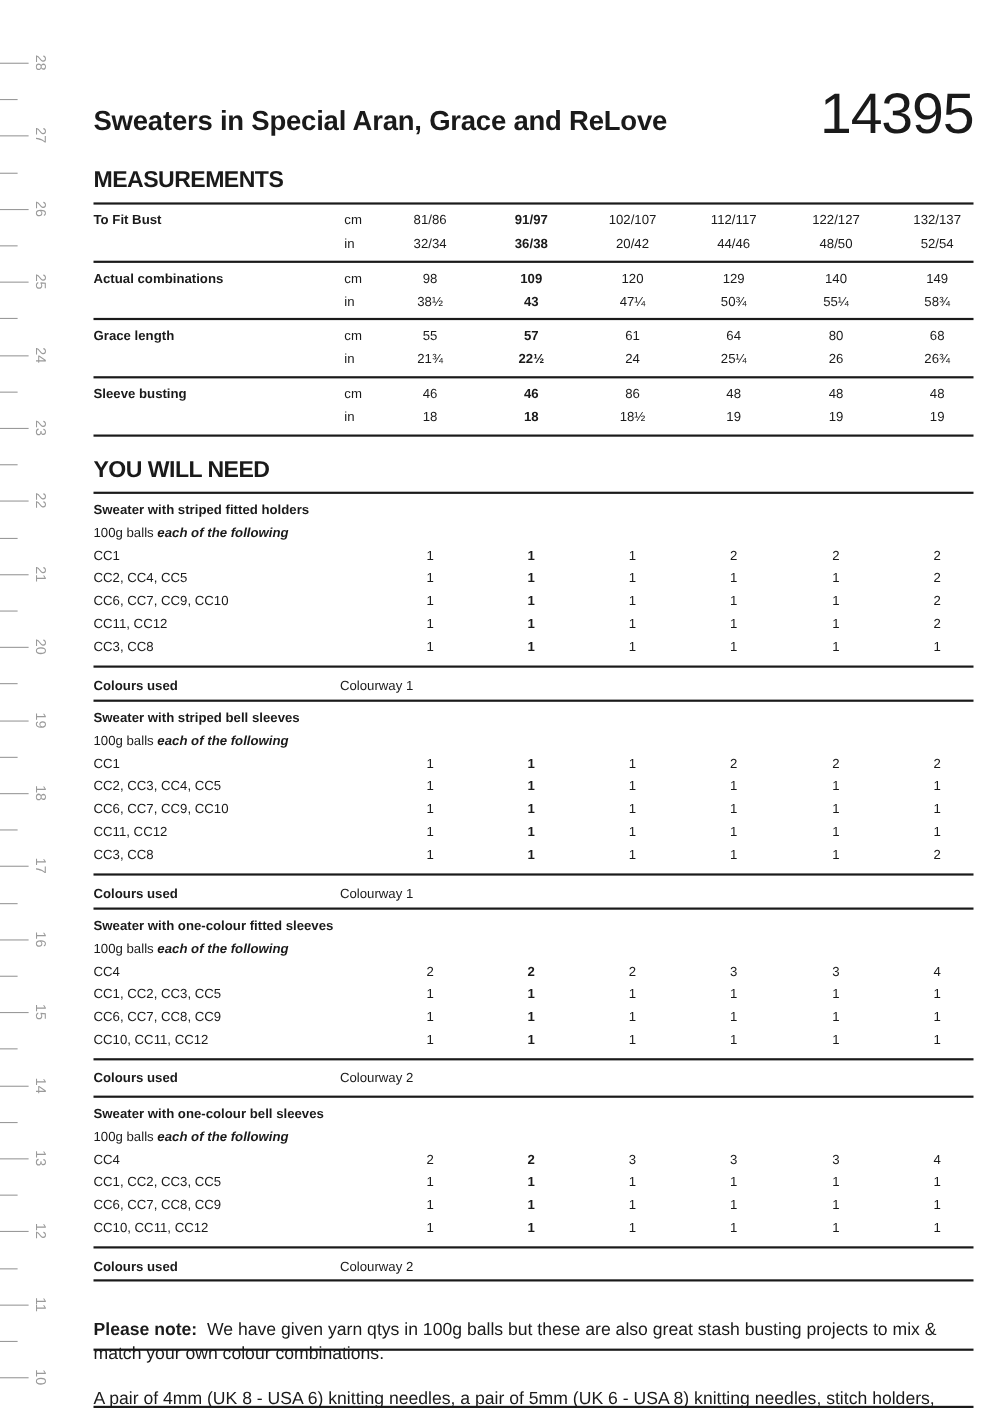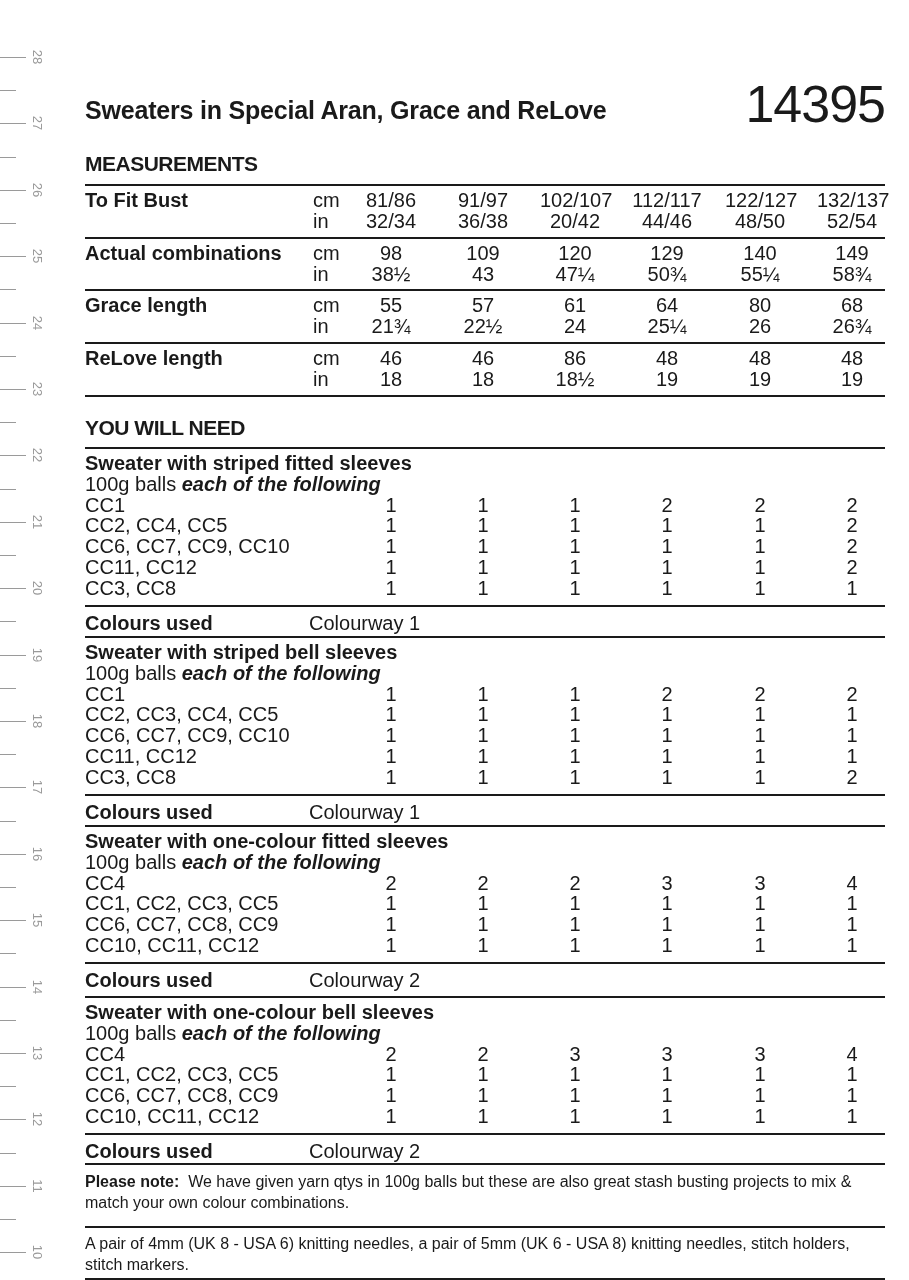--- a/index.html
+++ b/index.html
@@ -10,29 +10,29 @@
   .tick.major { width: 26px; }
   .tick.minor { width: 16px; }
   .rnum { position: absolute; left: 27px; width: 20px; height: 14px; font-size: 13px; color: #9a9a9a;
           transform: rotate(90deg); transform-origin: center; text-align: center; line-height: 14px; }
   .title { position: absolute; left: 85px; top: 96px; font-size: 25px; font-weight: bold; letter-spacing: -0.2px; }
   .pattern-no { position: absolute; right: 24px; top: 74px; font-size: 52px; font-weight: normal; letter-spacing: -1px; }
   .sec-heading { position: absolute; left: 85px; font-size: 21px; font-weight: bold; letter-spacing: -0.5px; }
   .rule { position: absolute; left: 85px; width: 800px; background: #1a1a1a; }
   .rule.thick { height: 2px; }
   .rule.thin { height: 1.5px; }
-  .row { position: absolute; left: 85px; width: 800px; height: 21px; font-size: 20px; line-height: 21px; }
+  .row { position: absolute; left: 85px; width: 800px; height: 21px; font-size: 12px; line-height: 21px; }
   .row .lbl { position: absolute; left: 0; white-space: nowrap; }
   .row .lbl.bold { font-weight: bold; }
   .row .unit { position: absolute; left: 228px; }
   .row .v { position: absolute; width: 70px; text-align: center; }
-  .v0 { left: 271px; } .v1 { left: 363px; } .v2 { left: 455px; }
+  .v0 { left: 271px; } .v1 { left: 363px; font-weight: bold; } .v2 { left: 455px; }
   .v3 { left: 547px; } .v4 { left: 640px; } .v5 { left: 732px; }
   .row .cw { position: absolute; left: 224px; }
-  .note { position: absolute; left: 85px; width: 790px; font-size: 16px; line-height: 21px; }
+  .note { position: absolute; left: 85px; width: 790px; font-size: 16px; line-height: 21px; margin-top: 28px; }
   .note b { font-weight: bold; }
   i { font-style: italic; font-weight: bold; }
 </style>
 </head>
 <body>
 
 <div class="ruler" id="ruler">
     <div class="tick major" style="top:57px"></div>
     <div class="rnum" style="top:50px">28</div>
     <div class="tick major" style="top:123.4px"></div>
@@ -151,21 +151,21 @@
       <span class="unit">in</span>
       <span class="v v0">21¾</span>
       <span class="v v1">22½</span>
       <span class="v v2">24</span>
       <span class="v v3">25¼</span>
       <span class="v v4">26</span>
       <span class="v v5">26¾</span>
     </div>
     <div class="rule thick" style="top:342px"></div>
     <div class="row" style="top:348.09999999999997px">
-      <span class="lbl bold">ReLove length</span>
+      <span class="lbl bold">Sleeve busting</span>
       <span class="unit">cm</span>
       <span class="v v0">46</span>
       <span class="v v1">46</span>
       <span class="v v2">86</span>
       <span class="v v3">48</span>
       <span class="v v4">48</span>
       <span class="v v5">48</span>
     </div>
     <div class="row" style="top:369.09999999999997px">
       <span class="unit">in</span>
@@ -176,21 +176,21 @@
       <span class="v v4">19</span>
       <span class="v v5">19</span>
     </div>
     <div class="rule thick" style="top:395px"></div>
   </div>
 
 <div class="sec-heading" style="top:416px">YOU WILL NEED</div>
 <div id="ywn">
     <div class="rule thick" style="top:447px"></div>
     <div class="row" style="top:453px">
-      <span class="lbl bold">Sweater with striped fitted sleeves</span>
+      <span class="lbl bold">Sweater with striped fitted holders</span>
     </div>
     <div class="row" style="top:473.8px">
       <span class="lbl"><span>100g balls</span> <i>each of the following</i></span>
     </div>
     <div class="row" style="top:494.6px">
       <span class="lbl">CC1</span>
       <span class="v v0">1</span>
       <span class="v v1">1</span>
       <span class="v v2">1</span>
       <span class="v v3">2</span>

